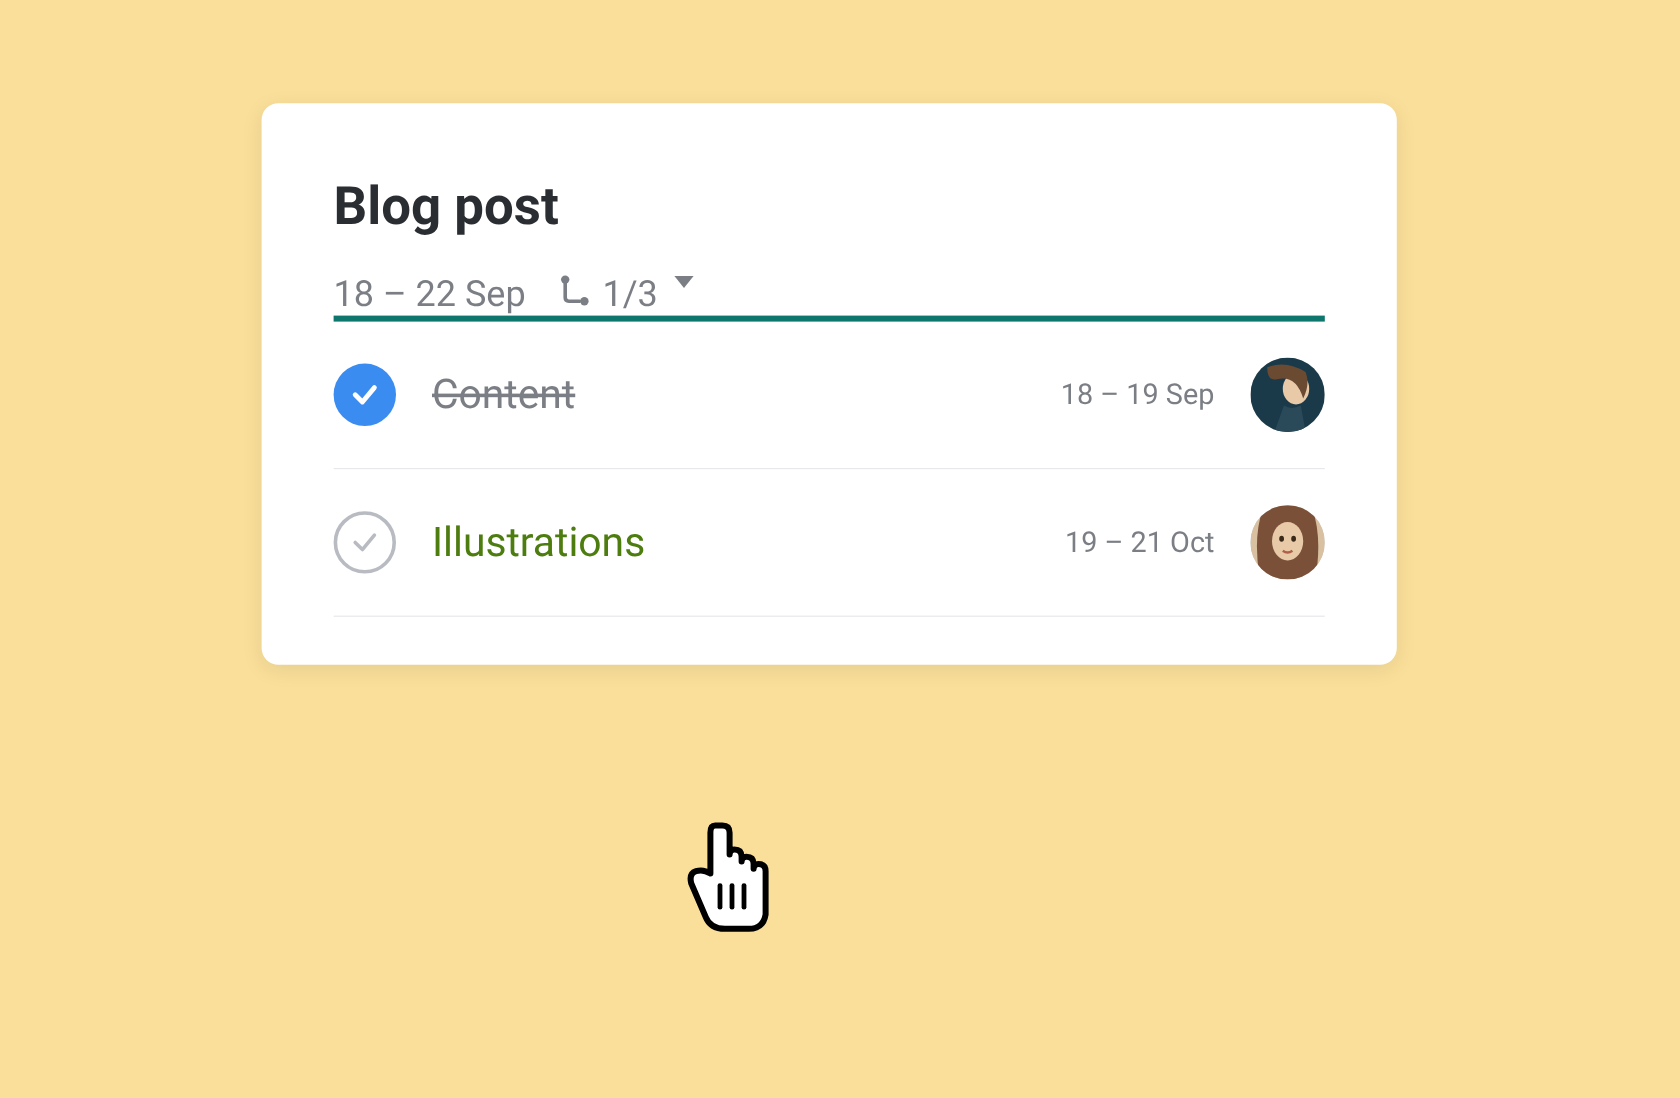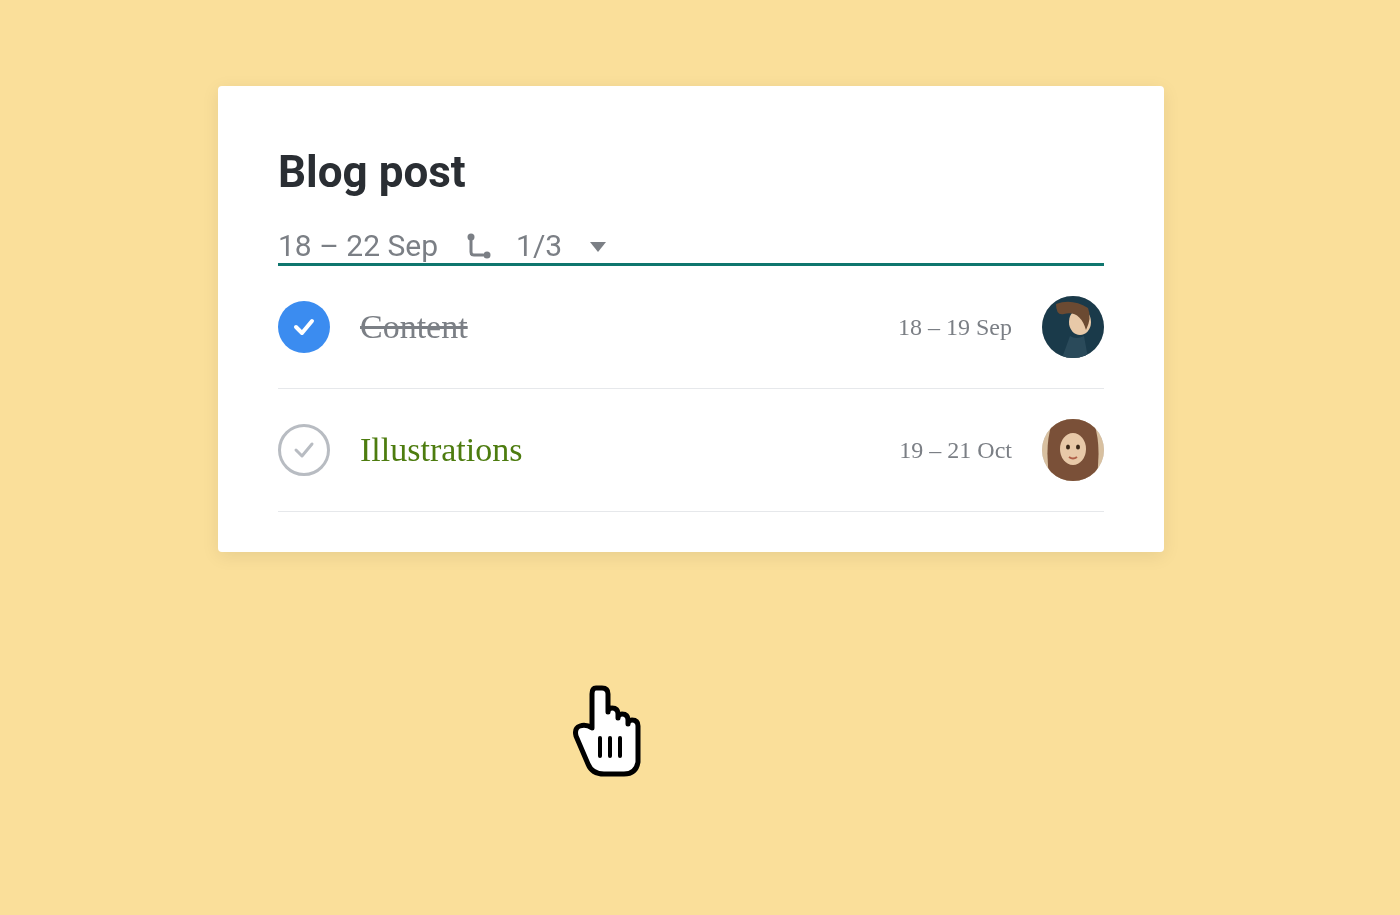--- a/index.html
+++ b/index.html
@@ -14,57 +14,56 @@
       font-family: -apple-system, BlinkMacSystemFont, "Segoe UI", Roboto, Helvetica, Arial, sans-serif;
       position: relative;
       overflow: hidden;
     }
     .card {
       position: absolute;
       left: 218px;
       top: 86px;
       width: 946px;
       background: #ffffff;
-      border-radius: 4px;
+      border-radius: 14px;
       box-shadow: 0 4px 18px rgba(0,0,0,0.08);
       padding: 60px 60px 40px 60px;
     }
     .card-title {
       font-size: 44px;
       font-weight: 700;
       color: #2a2e33;
       margin-bottom: 30px;
     }
     .meta-row {
       display: flex;
       align-items: center;
       gap: 28px;
       font-size: 30px;
       color: #7b7f85;
     }
     .subtask-indicator {
       display: flex;
-      align-items: center;
-      gap: 24px;
+      align-items: flex-start;
+      gap: 10px;
     }
     .subtask-icon svg {
       display: block;
     }
     .caret-down {
       width: 0;
       height: 0;
       border-left: 8px solid transparent;
       border-right: 8px solid transparent;
       border-top: 10px solid #7b7f85;
       margin-left: 4px;
       margin-top: 2px;
     }
     .subtask-list {
-      border-top: 3px solid #0f766e;
-      font-family: Liberation Serif, serif;
+      border-top: 5px solid #0f766e;
     }
     .subtask-row {
       display: flex;
       align-items: center;
       padding: 30px 0;
       border-bottom: 1px solid #e6e8eb;
       gap: 30px;
       position: relative;
     }
     .checkbox {

